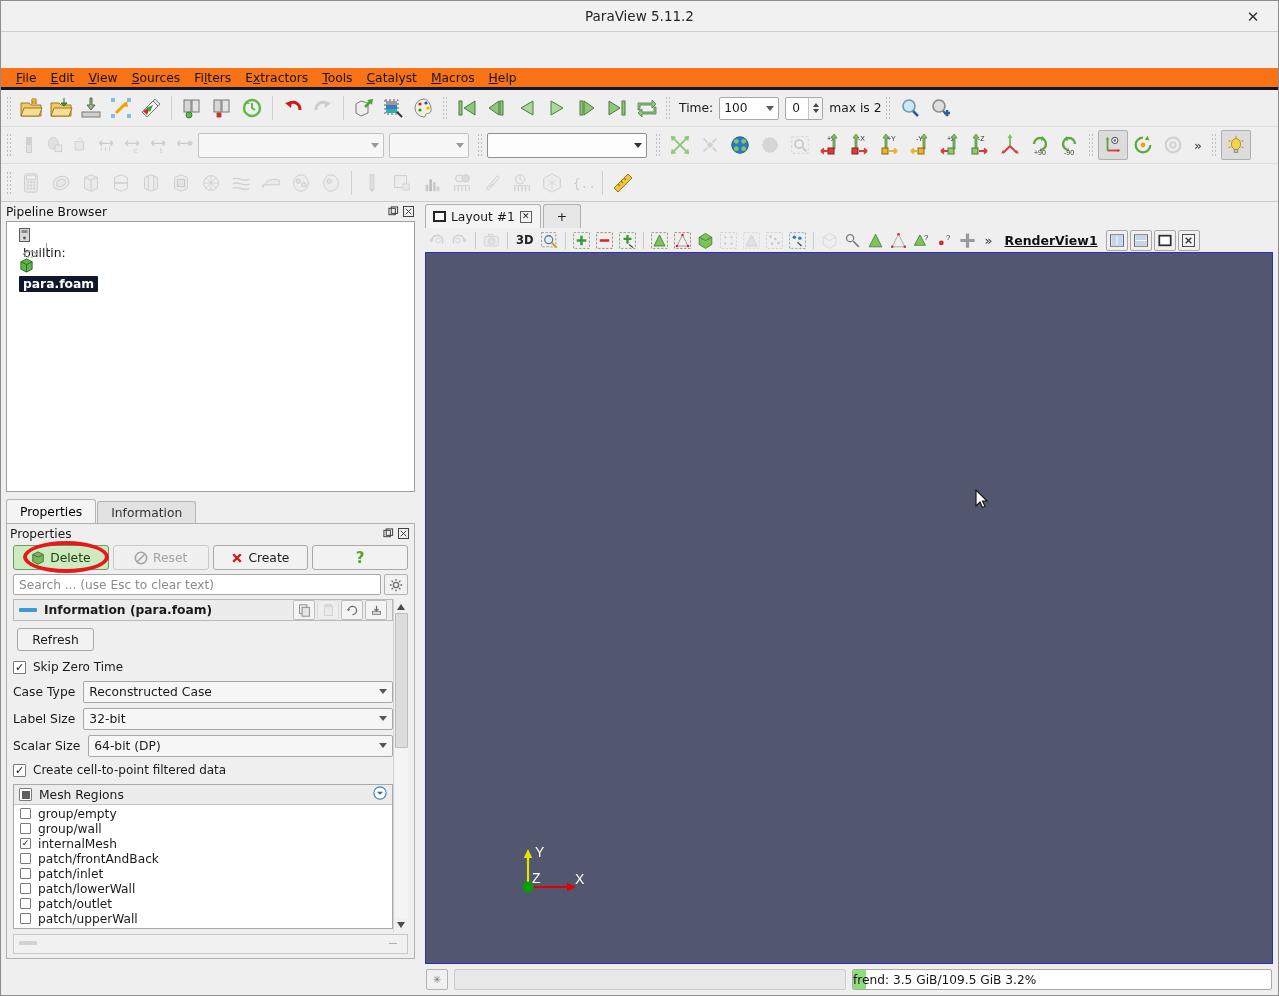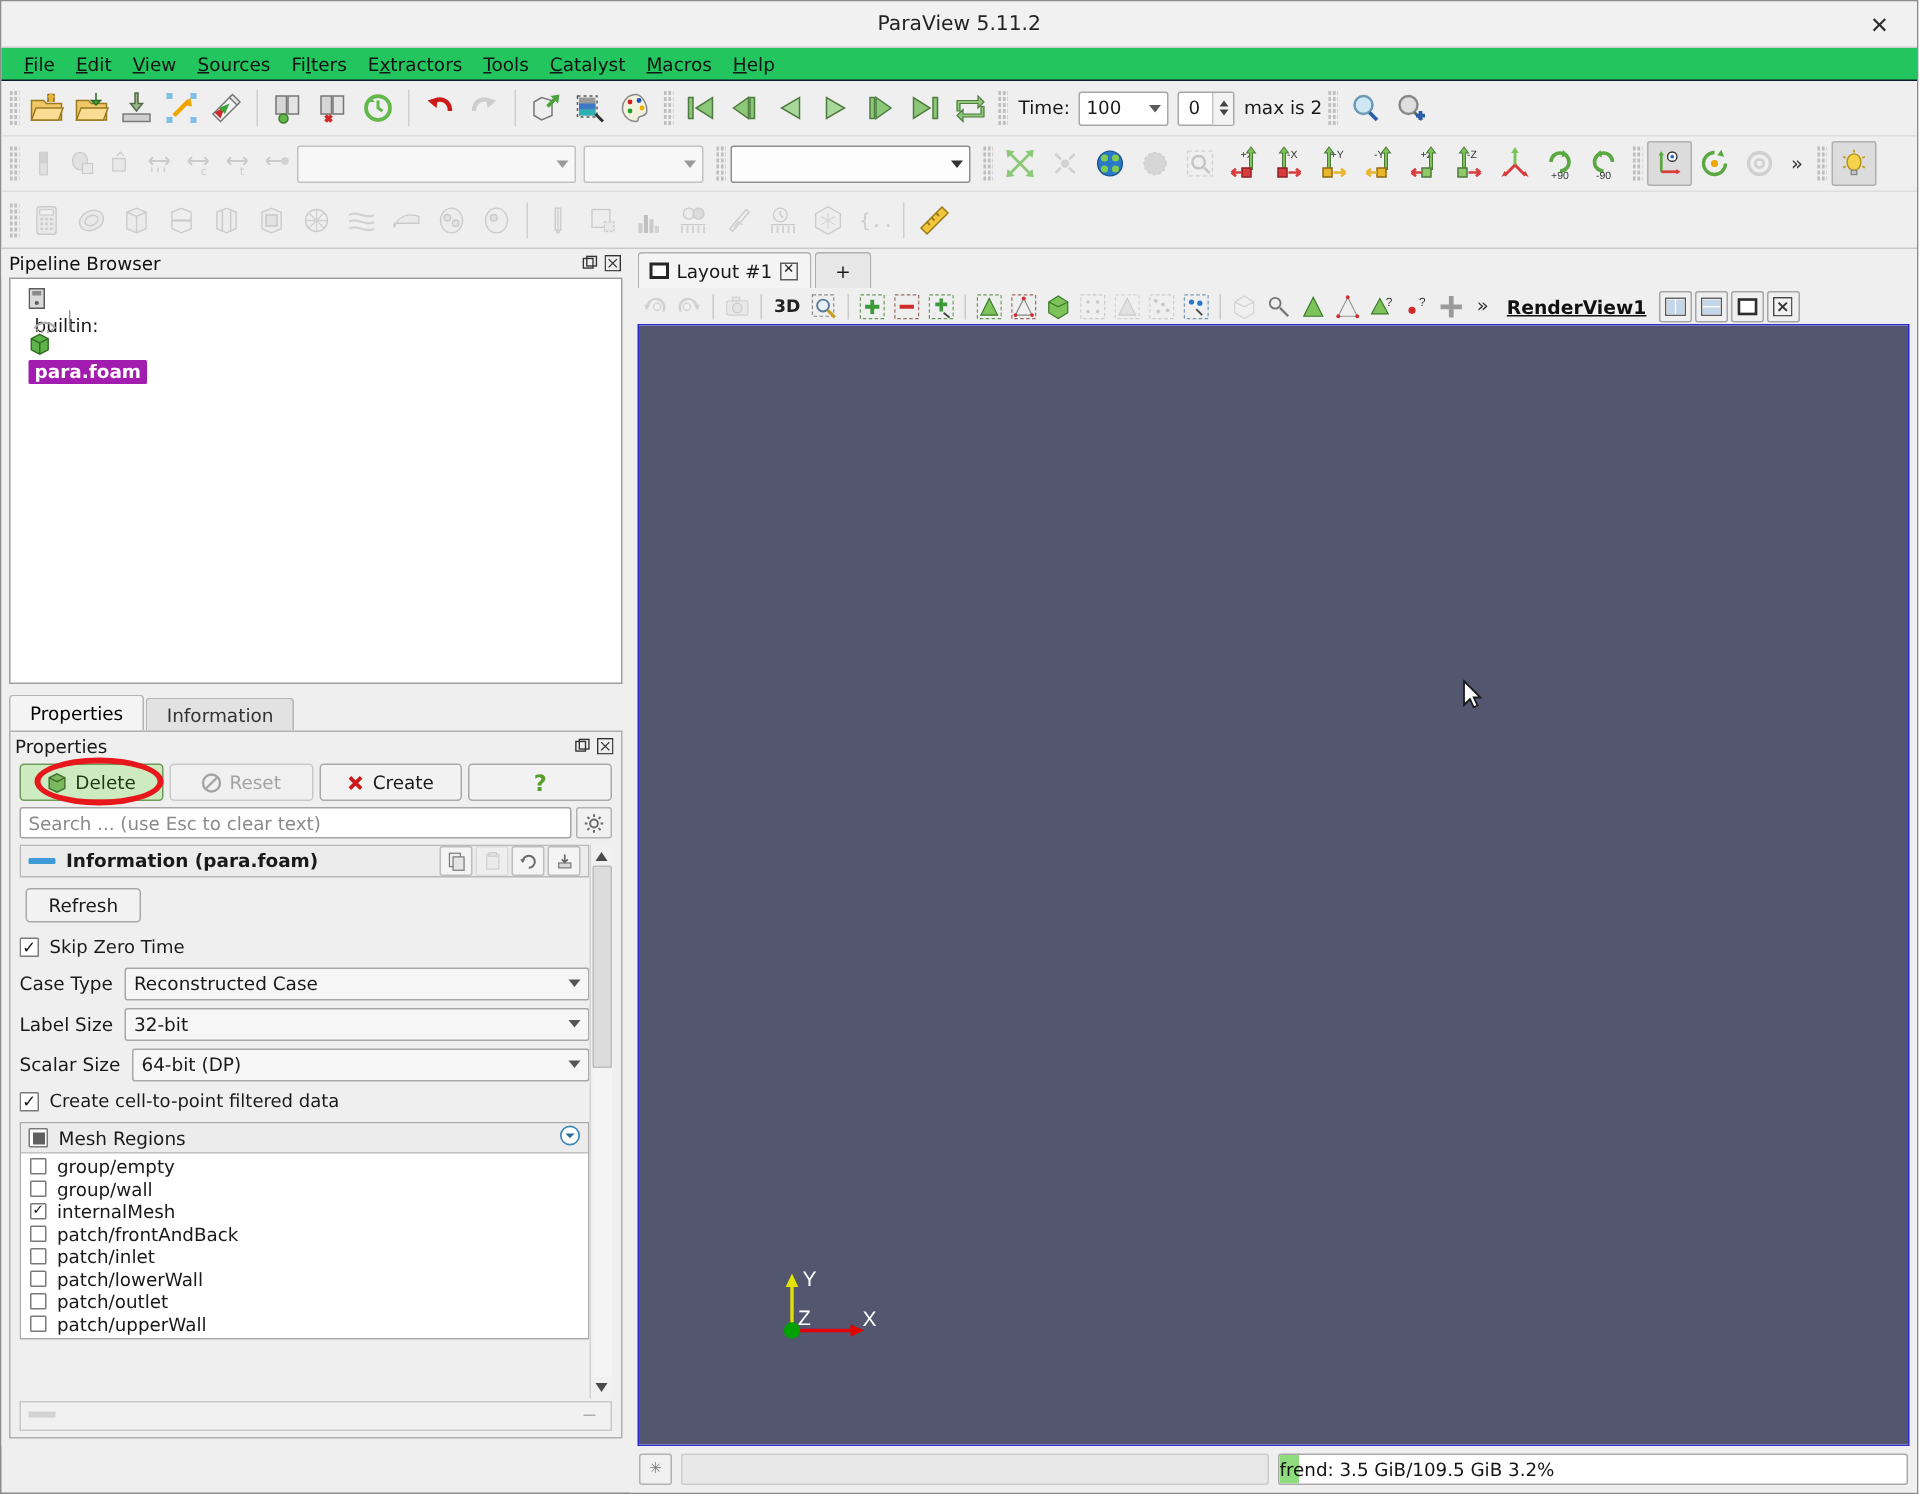--- a/index.html
+++ b/index.html
@@ -32,23 +32,23 @@
   .titlebar .title { font-size: 13.5px; color: #242424; }
   .titlebar .closebtn {
     position: absolute; right: 8px; top: 0; height: 31px;
     width: 34px; display: flex; align-items: center; justify-content: center;
     font-size: 15px; color: #2f2f2f; cursor: pointer;
   }
 
   
   .menubar {
     height: 22px; min-height: 22px;
-    background: #22c55e;
-    border-bottom: 1px solid #0f172a;
-    display: flex; align-items: center; padding-left: 8px;
+    background: #f97316;
+    border-bottom: 3px solid #0f172a;
+    display: flex; align-items: center; padding-left: 8px; margin-top: 36px;
   }
   .menubar .mi {
     padding: 2px 7px; font-size: 12.3px; color: #141414; cursor: default;
     white-space: nowrap;
   }
   .menubar .mi u { text-decoration: underline; }
 
   
   .toolbars { background: #efefef; border-bottom: 1px solid #c9c9c9; }
   .tbrow {
@@ -141,21 +141,21 @@
   
   .pipeline {
     margin: 0 5px 0 5px; background: #fff;
     border: 1px solid #9e9e9e; height: 271px;
     padding: 6px 4px; overflow: hidden; position: relative;
   }
   .pipe-row { display: flex; align-items: flex-start; height: 19px; padding-left: 8px; flex-direction: column; }
   .pipe-row .eye { width: 22px; display: flex; align-items: center; justify-content: center; }
   .pipe-label { font-size: 12.3px; padding: 1px 4px; }
   .pipe-label.sel {
-    background: #a21caf; color: #fff; font-weight: bold; border-radius: 1px;
+    background: #0f172a; color: #fff; font-weight: bold; border-radius: 1px;
   }
   .treeline {
     position: absolute; left: 39px; top: 21px; width: 1px; height: 13px; background: #9a9a9a;
   }
 
   
   .tabstrip { display: flex; align-items: flex-end; height: 25px; margin-top: 6px; padding-left: 5px; }
   .tab {
     height: 22px; padding: 0 13px; display: flex; align-items: center;
     font-size: 12.3px; border: 1px solid #b4b4b4; border-bottom: none;

